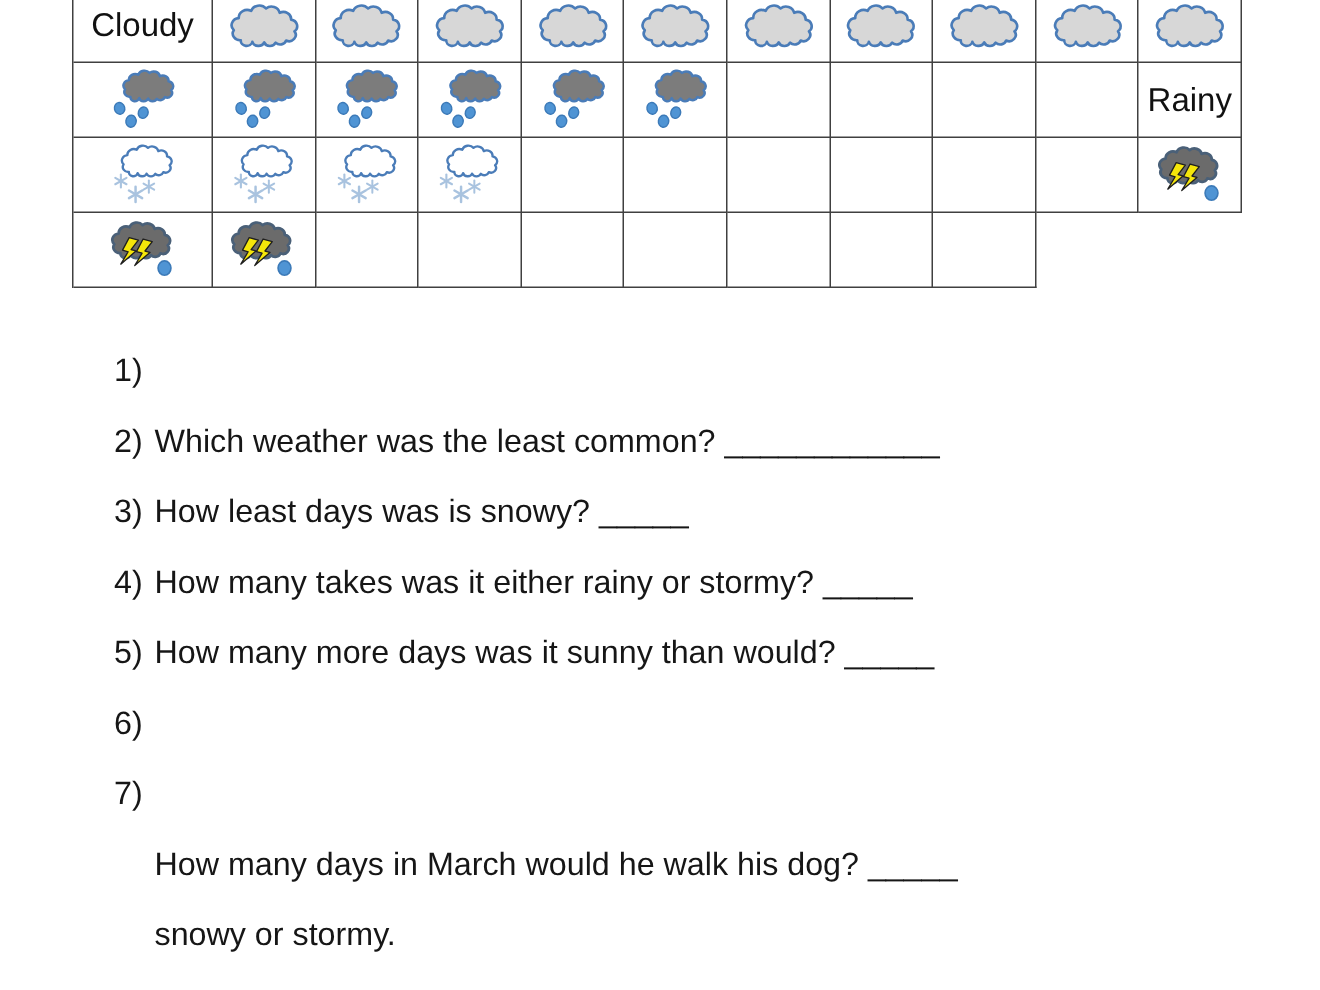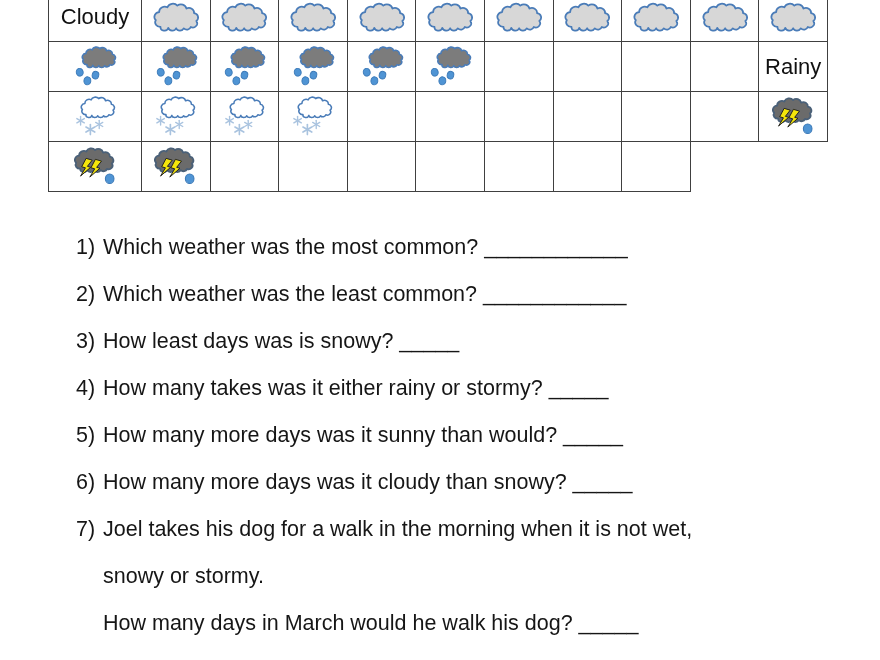--- a/index.html
+++ b/index.html
@@ -296,23 +296,23 @@
       </div>
       <div class="pcell"></div>
       <div class="pcell"></div>
       <div class="pcell"></div>
       <div class="pcell"></div>
       <div class="pcell"></div>
       <div class="pcell"></div>
       <div class="pcell"></div>
     </div>
   <div class="questions">
-      <div class="qline"><span class="qnum">1)</span><span>Which weather was the most common? ____________</span></div>
+      <div class="qline"><span class="qnum">1)</span></div>
       <div class="qline"><span class="qnum">2)</span><span>Which weather was the least common? ____________</span></div>
       <div class="qline"><span class="qnum">3)</span><span>How least days was is snowy? _____</span></div>
       <div class="qline"><span class="qnum">4)</span><span>How many takes was it either rainy or stormy? _____</span></div>
       <div class="qline"><span class="qnum">5)</span><span>How many more days was it sunny than would? _____</span></div>
-      <div class="qline"><span class="qnum">6)</span><span>How many more days was it cloudy than snowy? _____</span></div>
-      <div class="qline"><span class="qnum">7)</span><span>Joel takes his dog for a walk in the morning when it is not wet,</span></div>
+      <div class="qline"><span class="qnum">6)</span></div>
+      <div class="qline"><span class="qnum">7)</span></div>
+      <div class="qline"><span class="qnum"></span><span>How many days in March would he walk his dog? _____</span></div>
       <div class="qline"><span class="qnum"></span><span>snowy or stormy.</span></div>
-      <div class="qline"><span class="qnum"></span><span>How many days in March would he walk his dog? _____</span></div>
     </div>
 </div>
 
 </body></html>

